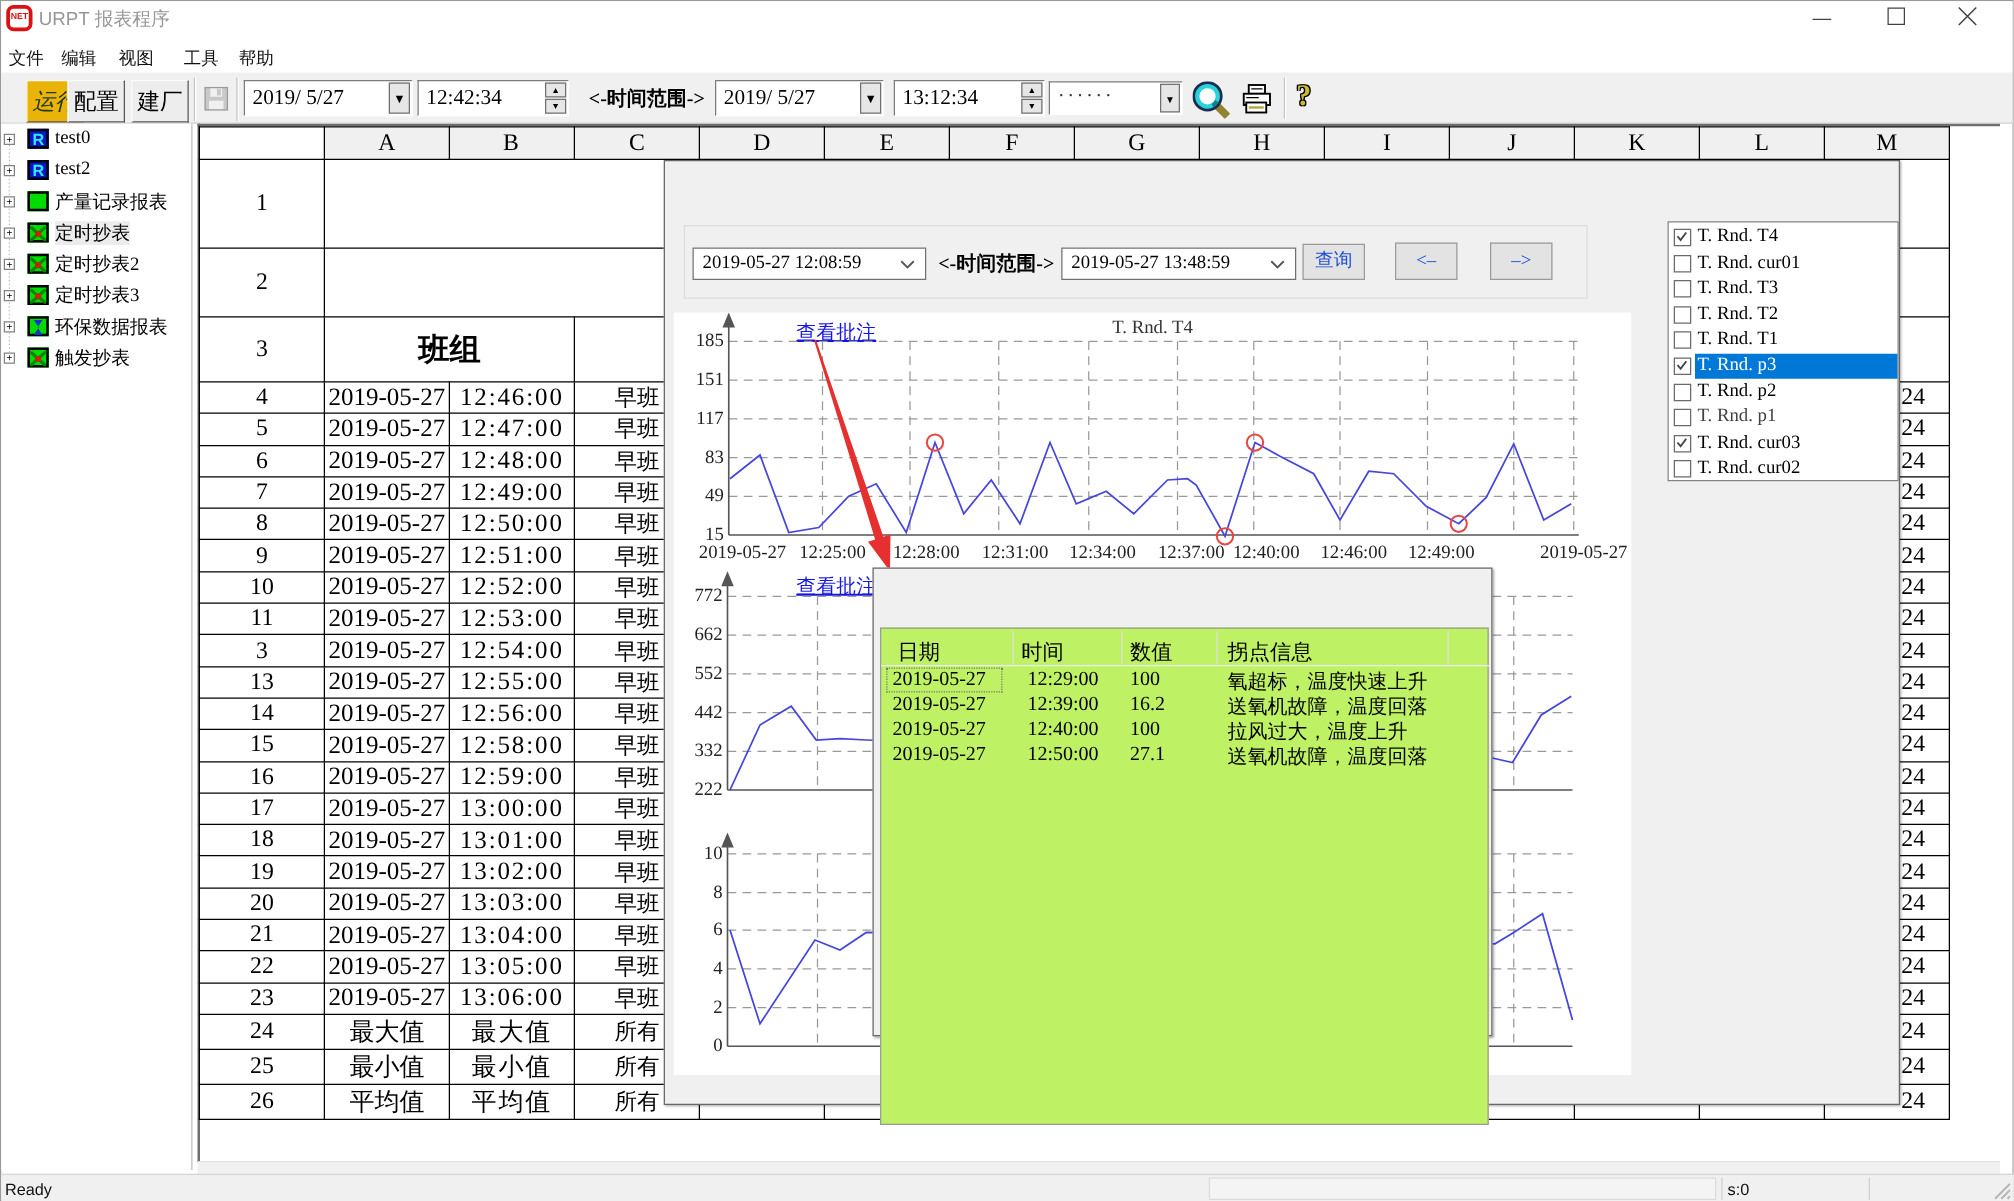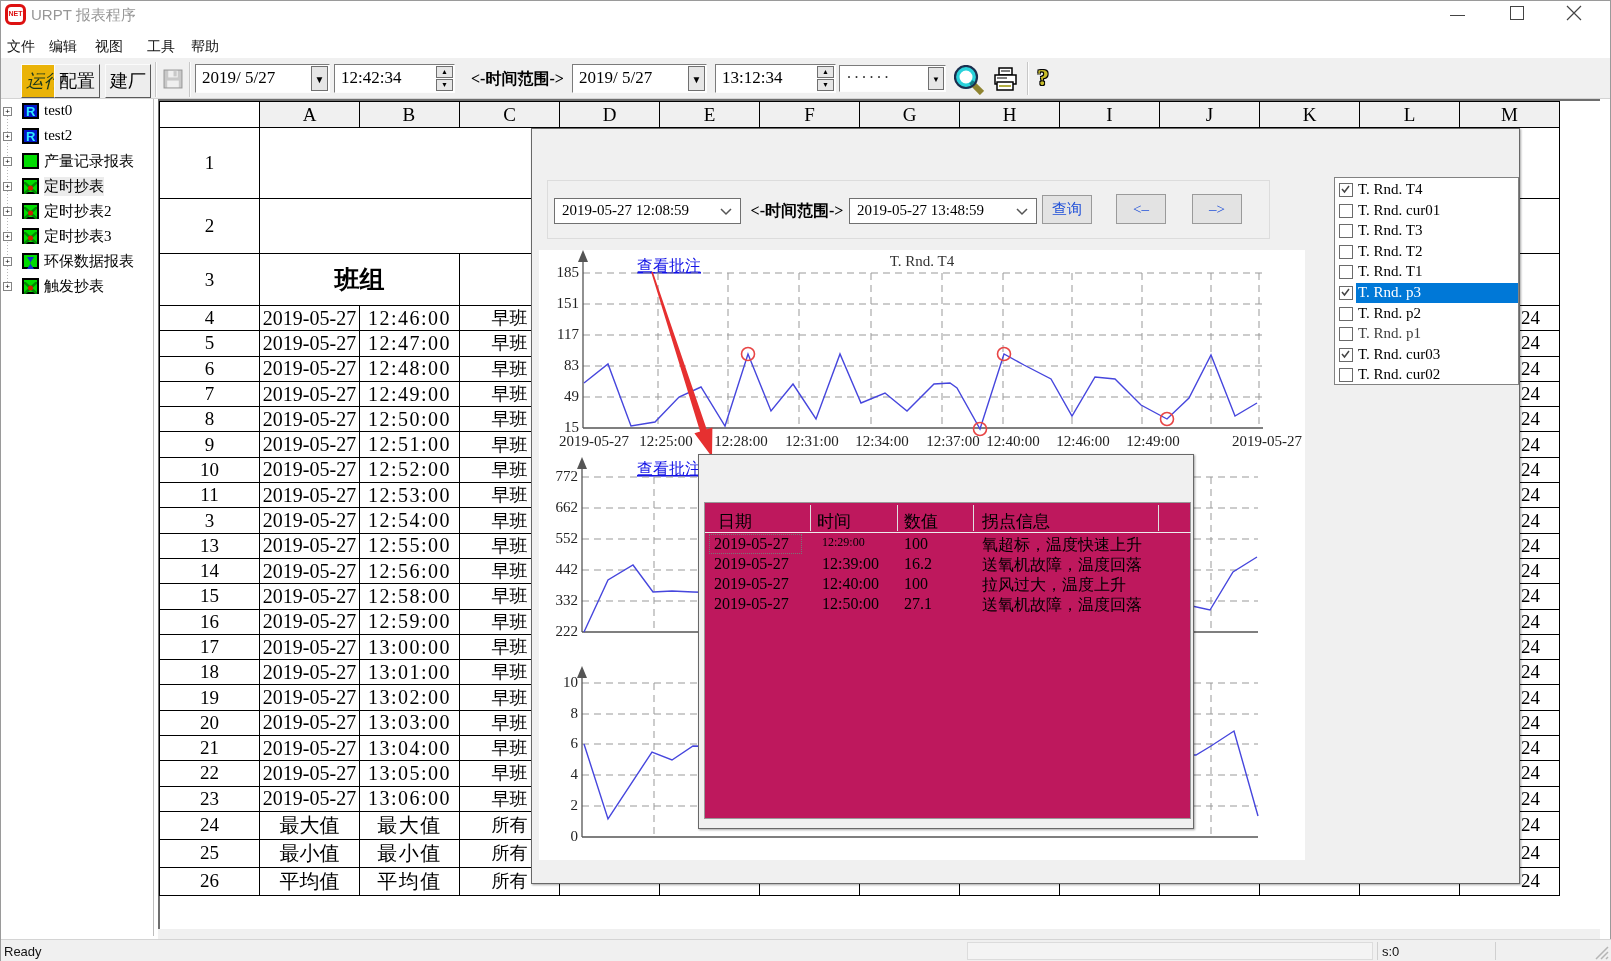--- a/index.html
+++ b/index.html
@@ -750,35 +750,35 @@
       <text x="39" y="529" text-anchor="end" fill="#222">4</text>
       <text x="39" y="560" text-anchor="end" fill="#222">2</text>
       <text x="39" y="591" text-anchor="end" fill="#222">0</text>
       <polyline points="45,494 69,569 113,502 133,510 154,496 657,505 672,496 695,481 719,566" stroke="#4646dd" stroke-width="1.4" fill="none"></polyline>
       <polygon points="112.2,22.2 161.1,181.5 155.4,183.3 173,207 173.4,177.5 167.7,179.3 113.8,21.8" fill="#e63030"></polygon>
       </svg>
     </div>
   </div>
 
   <div class="abs dlg" id="dlg2" style="left:697px;top:453px;width:496px;height:375px;">
-    <div class="abs" style="left:5px;top:47px;width:487px;height:317px;background:#be185d;border:1px solid #999;text-align:center;">
+    <div class="abs" style="left:5px;top:47px;width:487px;height:398px;background:#bef264;border:1px solid #999;text-align:center;">
 
       <span class="abs" style="left:13px;top:7px;font-size:17px;">日期</span>
       <span class="abs" style="left:112px;top:7px;font-size:17px;">时间</span>
       <span class="abs" style="left:199px;top:7px;font-size:17px;">数值</span>
       <span class="abs" style="left:277px;top:7px;font-size:17px;">拐点信息</span>
       <div class="abs" style="left:105px;top:2px;width:1px;height:26px;background:#e0e0e0;"></div>
       <div class="abs" style="left:192px;top:2px;width:1px;height:26px;background:#e0e0e0;"></div>
       <div class="abs" style="left:268px;top:2px;width:1px;height:26px;background:#e0e0e0;"></div>
       <div class="abs" style="left:453px;top:2px;width:1px;height:26px;background:#e0e0e0;"></div>
       <div class="abs" style="left:0;top:29px;width:487px;height:1px;background:#ededed;"></div>
 
       <div class="abs" style="left:4px;top:31px;width:93px;height:20px;border:1px dotted #777;"></div>
       <span class="abs" style="left:9px;top:32px;font-size:16px;">2019-05-27</span>
-      <span class="abs" style="left:117px;top:32px;font-size:12px;">12:29:00</span>
+      <span class="abs" style="left:117px;top:32px;font-size:16px;">12:29:00</span>
       <span class="abs" style="left:199px;top:32px;font-size:16px;">100</span>
       <span class="abs" style="left:277px;top:32px;font-size:16px;">氧超标，温度快速上升</span>
       <span class="abs" style="left:9px;top:52px;font-size:16px;">2019-05-27</span>
       <span class="abs" style="left:117px;top:52px;font-size:16px;">12:39:00</span>
       <span class="abs" style="left:199px;top:52px;font-size:16px;">16.2</span>
       <span class="abs" style="left:277px;top:52px;font-size:16px;">送氧机故障，温度回落</span>
       <span class="abs" style="left:9px;top:72px;font-size:16px;">2019-05-27</span>
       <span class="abs" style="left:117px;top:72px;font-size:16px;">12:40:00</span>
       <span class="abs" style="left:199px;top:72px;font-size:16px;">100</span>
       <span class="abs" style="left:277px;top:72px;font-size:16px;">拉风过大，温度上升</span>

